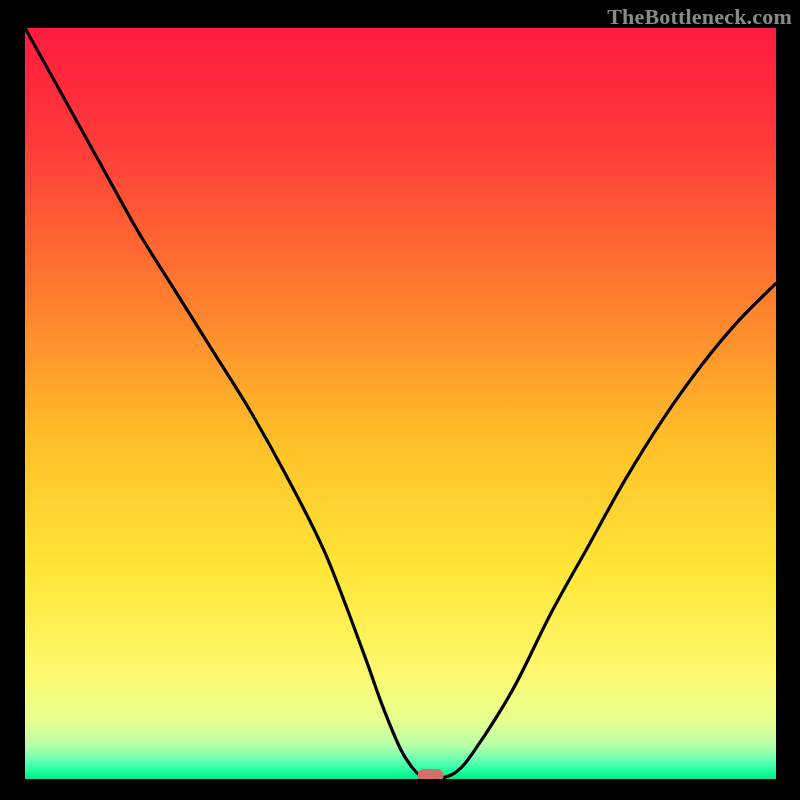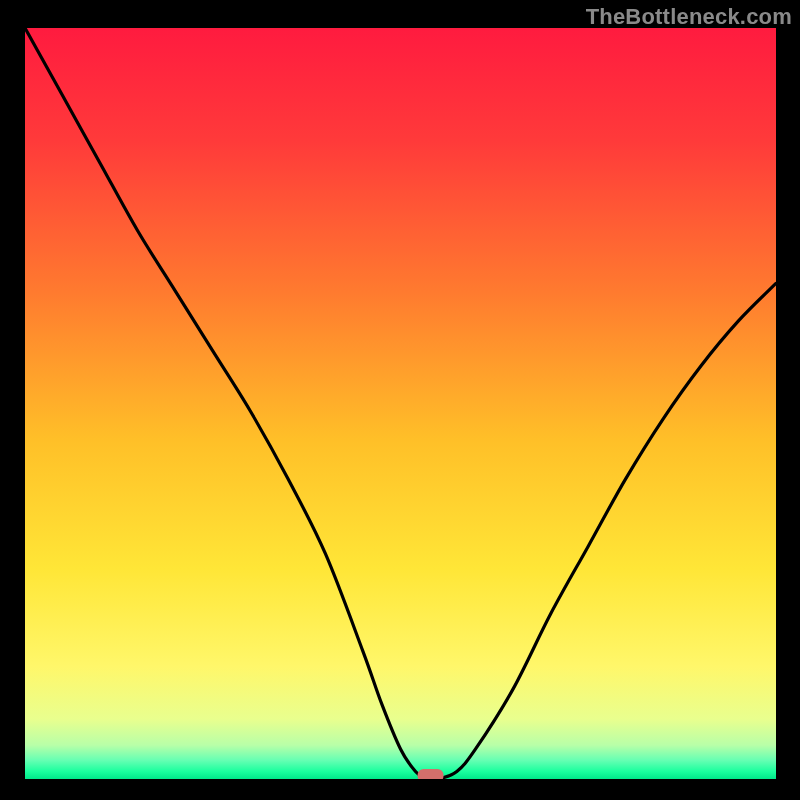--- a/index.html
+++ b/index.html
@@ -13,21 +13,21 @@
   .container {
     position: relative;
     width: 800px;
     height: 800px;
     background: #000;
   }
   .watermark {
     position: absolute;
     top: 4px;
     right: 8px;
-    font-family: Liberation Sans, sans-serif;
+    font-family: Liberation Serif, serif;
     font-size: 22px;
     font-weight: 600;
     color: #8a8a8a;
     letter-spacing: 0.2px;
     z-index: 3;
   }
   .plot-frame {
     position: absolute;
     left: 25px;
     top: 28px;

